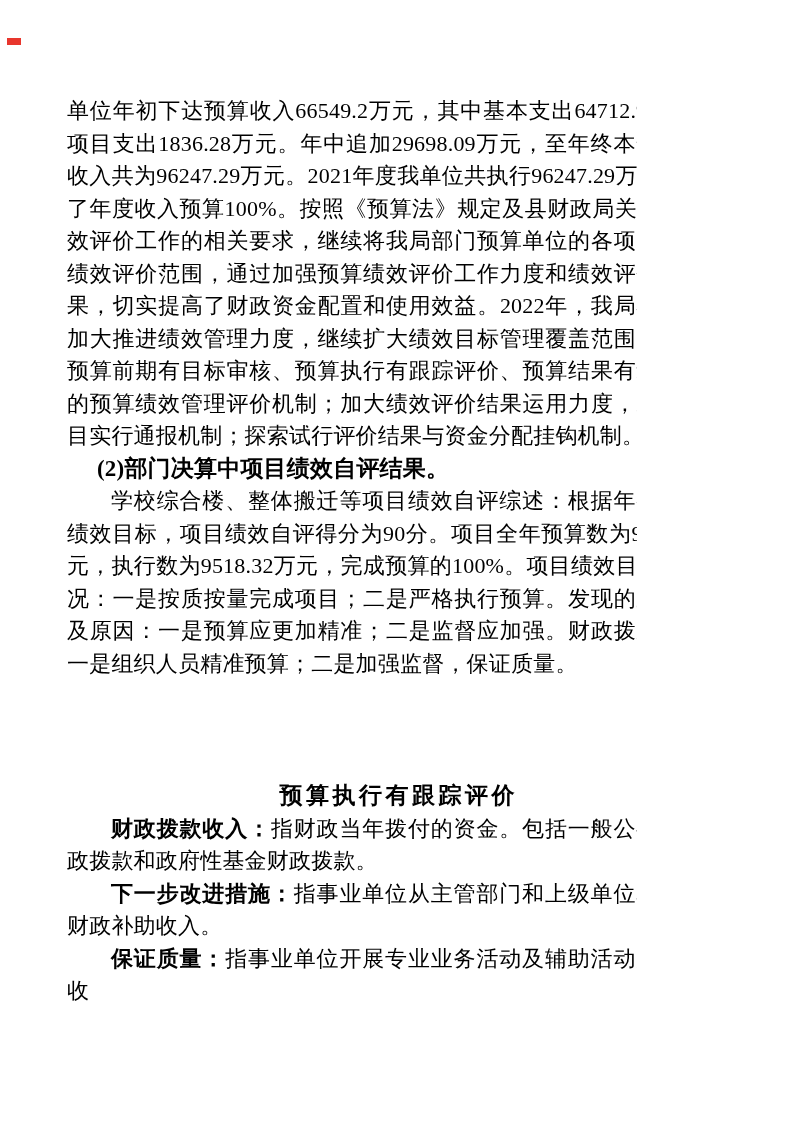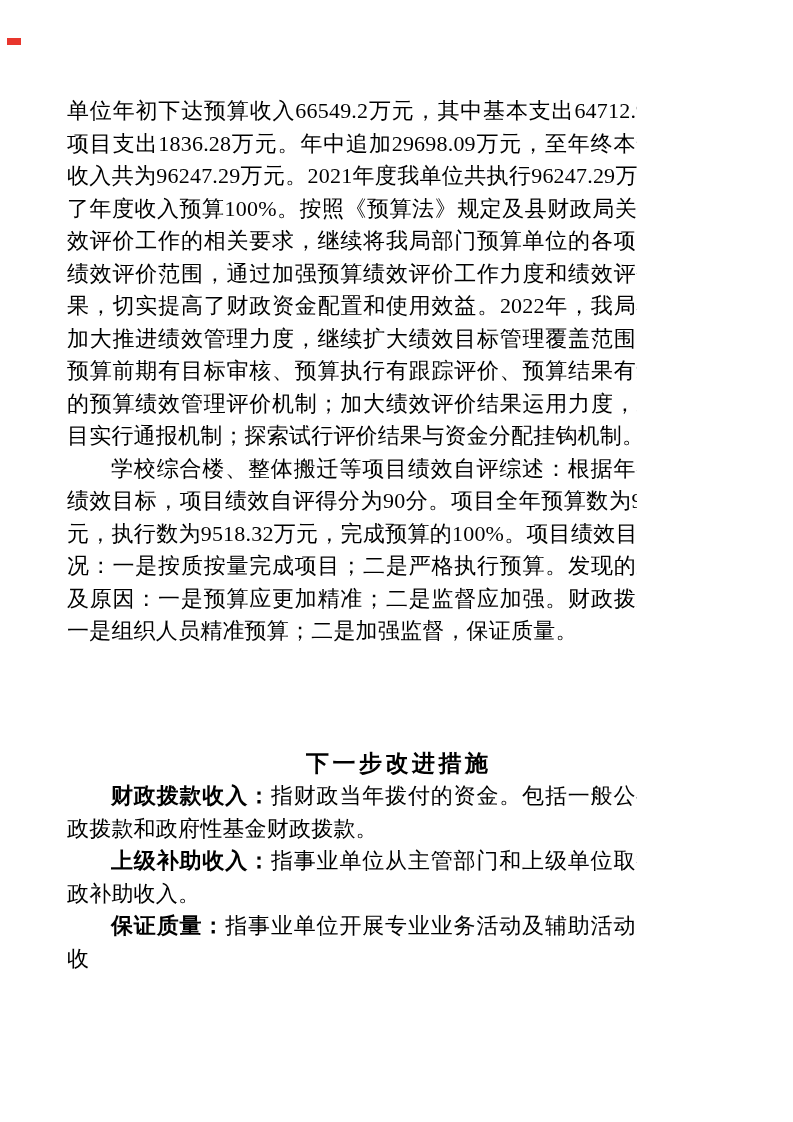--- a/index.html
+++ b/index.html
@@ -65,25 +65,26 @@
 <body>
 
 <div class="page">
 
   <div class="red-mark"></div>
 
   <div class="content">
 
     <p class="body">单位年初下达预算收入66549.2万元，其中基本支出64712.92万元，项目支出1836.28万元。年中追加29698.09万元，至年终本年度预算收入共为96247.29万元。2021年度我单位共执行96247.29万元，完成了年度收入预算100%。按照《预算法》规定及县财政局关于做好绩效评价工作的相关要求，继续将我局部门预算单位的各项支出纳入绩效评价范围，通过加强预算绩效评价工作力度和绩效评价运用结果，切实提高了财政资金配置和使用效益。2022年，我局将进一步加大推进绩效管理力度，继续扩大绩效目标管理覆盖范围，以形成预算前期有目标审核、预算执行有跟踪评价、预算结果有绩效评价的预算绩效管理评价机制；加大绩效评价结果运用力度，对典型项目实行通报机制；探索试行评价结果与资金分配挂钩机制。</p>
 
+    <p class="subheading">(2)部门决算中项目绩效自评结果。</p>
 
     <p class="body indent">学校综合楼、整体搬迁等项目绩效自评综述：根据年初设定的绩效目标，项目绩效自评得分为90分。项目全年预算数为9518.32万元，执行数为9518.32万元，完成预算的100%。项目绩效目标完成情况：一是按质按量完成项目；二是严格执行预算。发现的主要问题及原因：一是预算应更加精准；二是监督应加强。财政拨款收入：一是组织人员精准预算；二是加强监督，保证质量。</p>
 
-    <p class="section-heading">下一步改进措施</p>
+    <p class="section-heading">预算执行有跟踪评价</p>
 
     <p class="body indent def"><b>财政拨款收入：</b><span>指财政当年拨付的资金。包括一般公共预算财政拨款和政府性基金财政拨款。</span></p>
 
-    <p class="body indent def"><b>上级补助收入：</b><span>指事业单位从主管部门和上级单位取得的非财政补助收入。</span></p>
+    <p class="body indent def"><b>下一步改进措施：</b><span>指事业单位从主管部门和上级单位取得的非财政补助收入。</span></p>
 
     <p class="body indent def"><b>保证质量：</b><span>指事业单位开展专业业务活动及辅助活动所取得的收</span></p>
 
   </div>
 </div>
 
 </body></html>

